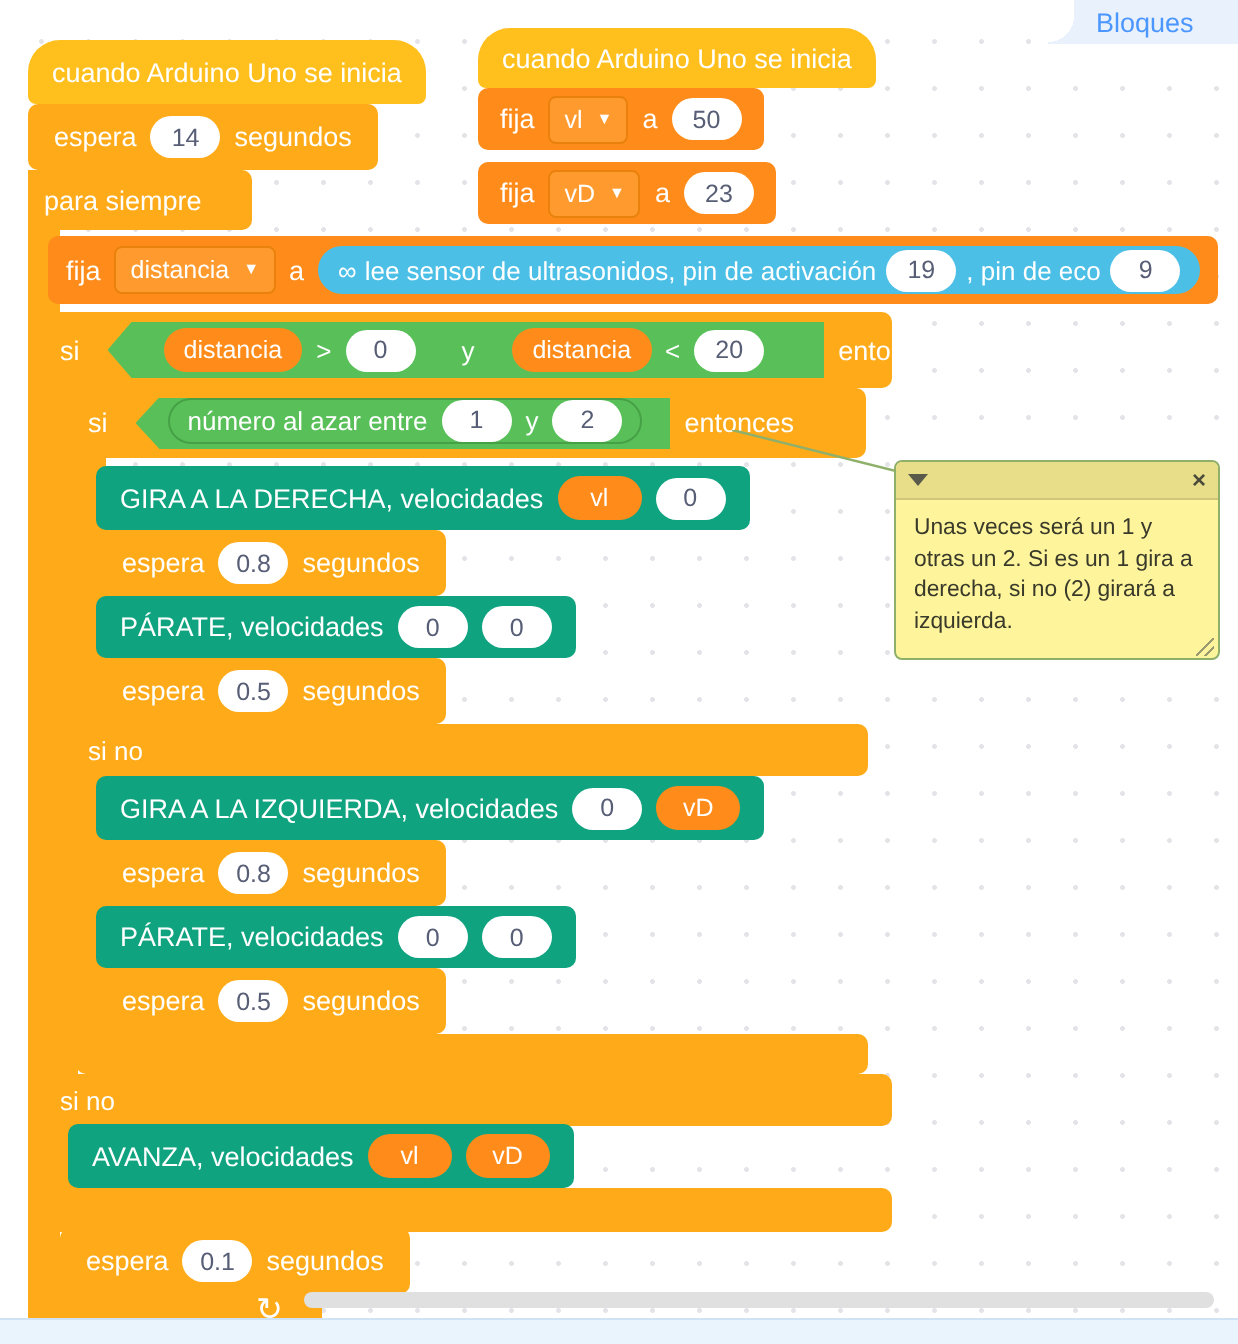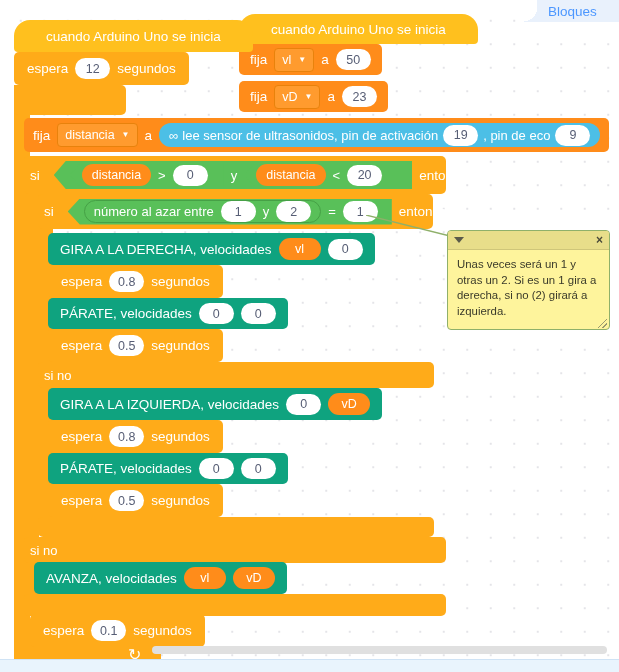--- a/index.html
+++ b/index.html
@@ -18,21 +18,21 @@
     background-position:9px 9px;
     overflow:hidden;
   }
   
   .blk{position:absolute;box-sizing:border-box;display:flex;align-items:center;
        color:#ffffff;font-size:13.5px;white-space:nowrap;}
   .lbl{color:#fff;}
   
   .hat{
     background:#FFC01E;border-radius:16px 16px 4px 4px;
-    padding:0 32px;color:#fff;
+    padding:0 12px;color:#fff;
   }
   
   .ctrl{background:#FFAB19;border-radius:5px;padding:0 13px;}
   .ctrl-dark{background:#FF8C1A;border-radius:5px;padding:0 11px;}
   .cbar{position:absolute;background:#FFAB19;border-radius:5px;}
   .cspine{position:absolute;background:#FFAB19;}
   
   .teal{background:#0FA37F;border-radius:5px;padding:12px 12px;}
   
   .blue{background:#4CBFE6;border-radius:14px;padding:0 10px;height:24px;
@@ -126,27 +126,30 @@
     <span class="numin">23</span>
   </div>
 
   <div class="blk hat" style="left:14px;top:20px;height:32px;">
     <span>cuando Arduino Uno se inicia</span>
   </div>
 
   <div class="blk ctrl" style="left:14px;top:52px;height:33px;">
     <span class="lbl">espera</span>
     <span class="sp"></span>
-    <span class="numin">12</span>
+    <span class="numin">14</span>
     <span class="sp"></span>
     <span class="lbl">segundos</span>
   </div>
 
   <div class="cspine" style="left:14px;top:85px;width:16px;height:565px;"></div>
   <div class="cbar" style="left:14px;top:85px;width:112px;height:30px;"></div>
+  <div class="blk" style="left:22px;top:85px;height:30px;background:transparent;">
+    <span class="lbl">para siempre</span>
+  </div>
   <div class="cbar" style="left:14px;top:640px;width:147px;height:26px;"></div>
   <div class="loop-arrow" style="left:128px;top:645px;">↻</div>
 
   <div class="blk ctrl-dark" style="left:24px;top:118px;height:34px;padding:0 9px;">
     <span class="lbl">fija</span>
     <span class="sp"></span>
     <span class="ddown">
       <span>distancia</span>
       <span class="caret">▼</span>
     </span>
@@ -192,21 +195,21 @@
     <span class="sp"></span>
     <span class="lbl">entonces</span>
   </div>
 
   <div class="cspine" style="left:38px;top:194px;width:15px;height:332px;"></div>
   <div class="cbar" style="left:38px;top:194px;width:395px;height:35px;"></div>
   <div class="blk" style="left:44px;top:194px;height:35px;background:transparent;">
     <span class="lbl">si</span>
     <span class="sp"></span>
       <span class="sp"></span>
-    <span class="hexg" style="clip-path:polygon(12px 0,100% 0,100% 100%,12px 100%,0 50%);padding-left:16px;height:26px;">
+    <span class="hexg" style="clip-path:polygon(12px 0,100% 0,100% 100%,12px 100%,0 50%);padding-left:16px;height:26px;flex-direction:column;">
       <span class="hex-inner" style="background:#59C059;border:1.5px solid #46A046;border-radius:13px;height:21px;">
         <span>número al azar entre</span>
         <span class="sp"></span>
         <span class="numin">1</span>
         <span class="sp"></span>
         <span>y</span>
         <span class="sp"></span>
         <span class="numin">2</span>
       </span>
       <span class="sp"></span>

